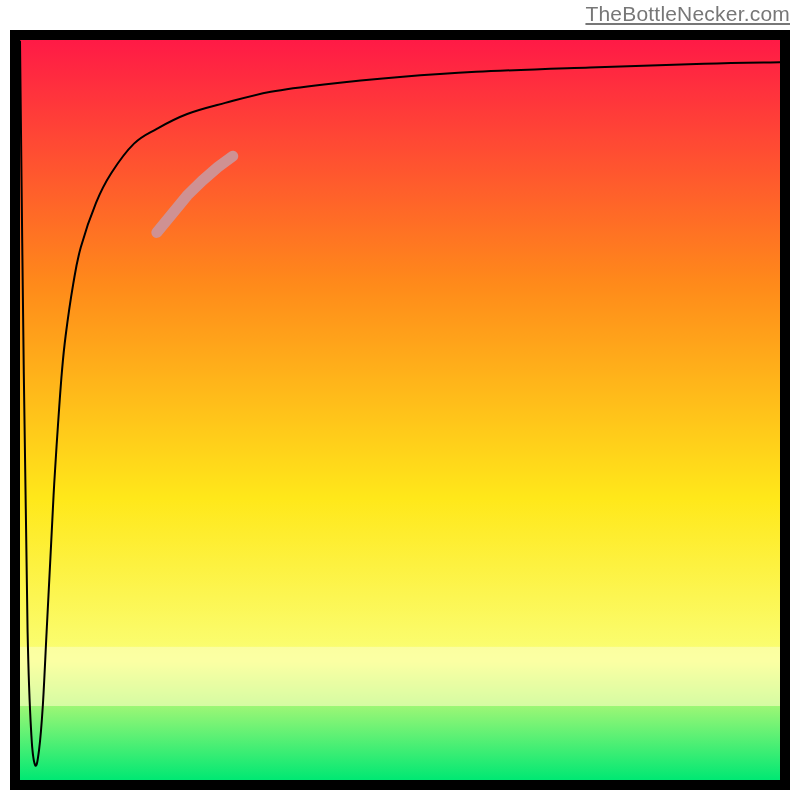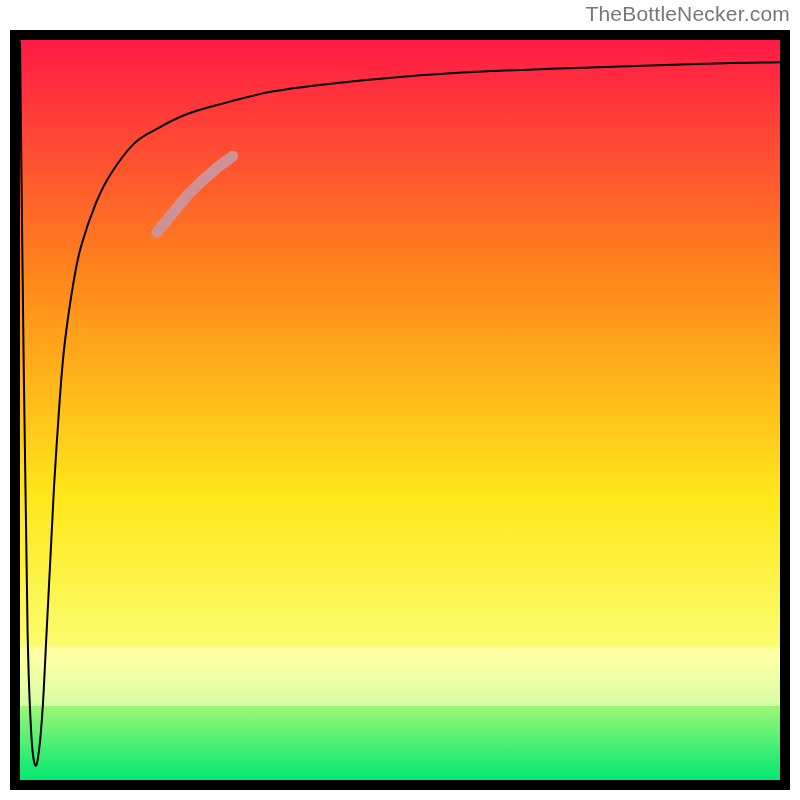--- a/index.html
+++ b/index.html
@@ -15,20 +15,21 @@
     display: block;
   }
   .watermark {
     position: absolute;
     top: 2px;
     right: 10px;
     color: #777777;
     font-size: 21px;
     font-weight: 500;
     letter-spacing: 0.2px;
+    text-decoration: underline;
   }
   .plot-area {
     position: absolute;
     top: 30px;
     left: 10px;
     right: 10px;
     bottom: 10px;
   }
   svg {
     display: block;

